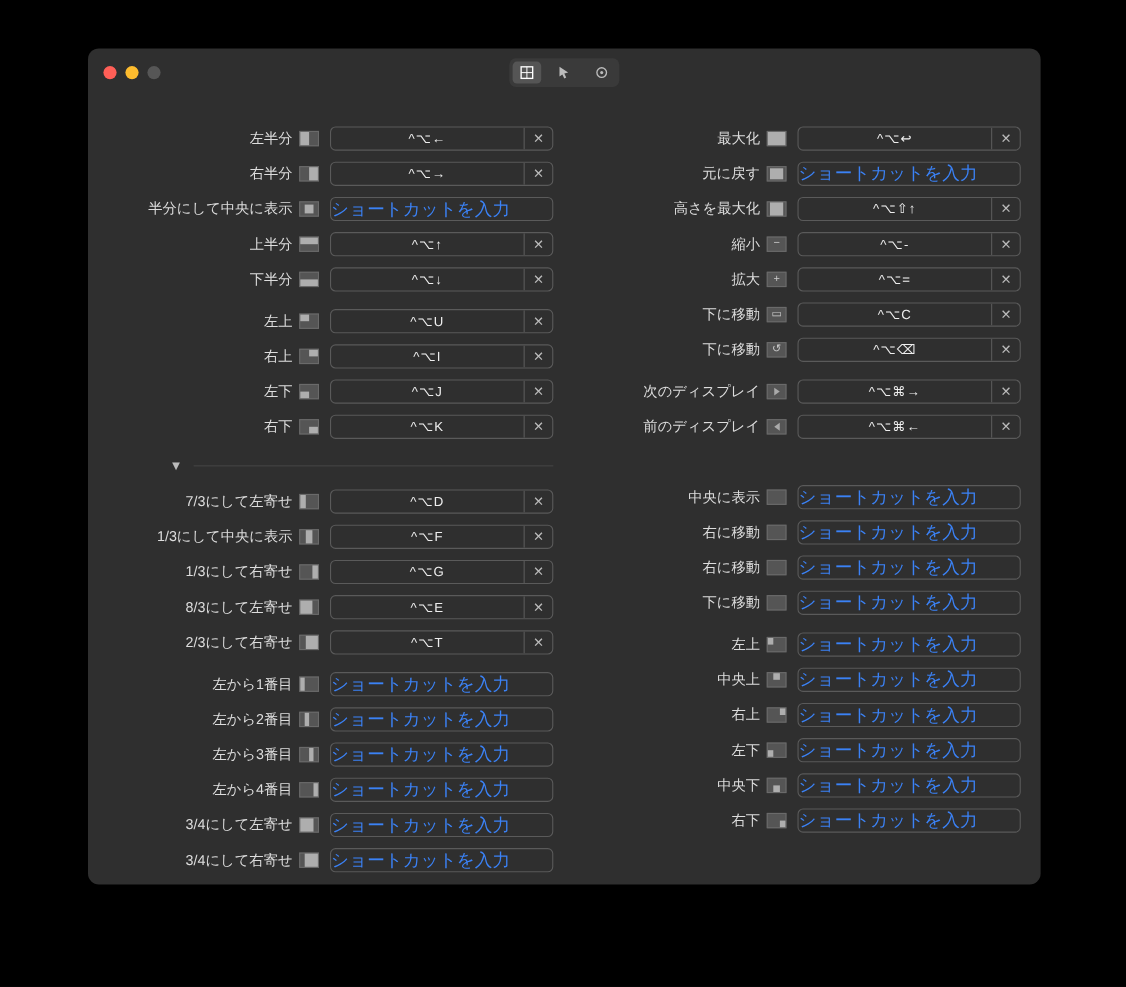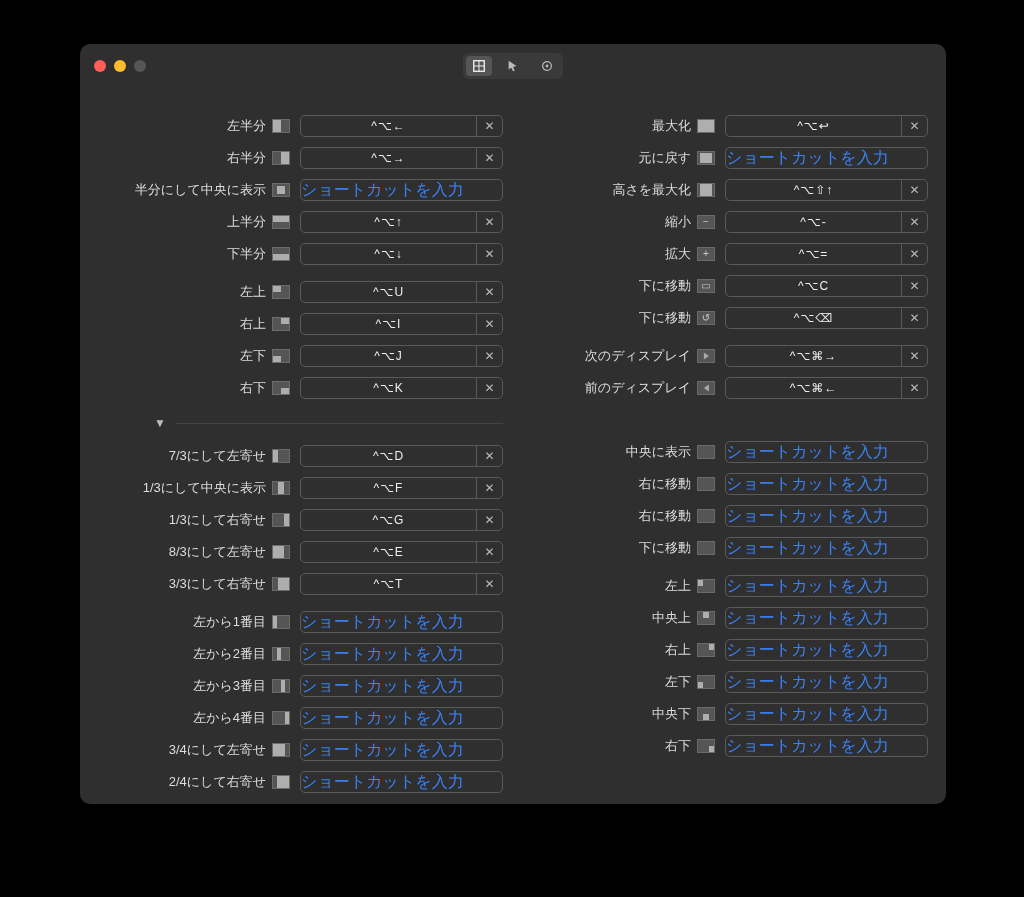--- a/index.html
+++ b/index.html
@@ -270,21 +270,21 @@
               </div>
               <div class="field">
                 <div class="shortcut-box">
                   <span class="shortcut-val">^⌥E</span>
                   <span class="clear">✕</span>
                 </div>
               </div>
             </div>
             <div class="row">
               <div class="label-area">
-                <span class="label-text">3/3にして右寄せ</span>
+                <span class="label-text">2/3にして右寄せ</span>
                 <span class="glyph g g-twothird-r"></span>
               </div>
               <div class="field">
                 <div class="shortcut-box">
                   <span class="shortcut-val">^⌥T</span>
                   <span class="clear">✕</span>
                 </div>
               </div>
             </div>
           </div>
@@ -340,21 +340,21 @@
                 <span class="glyph g g-34l"></span>
               </div>
               <div class="field">
                 <div class="shortcut-box">
                   <span class="shortcut-placeholder">ショートカットを入力</span>
                 </div>
               </div>
             </div>
             <div class="row">
               <div class="label-area">
-                <span class="label-text">2/4にして右寄せ</span>
+                <span class="label-text">3/4にして右寄せ</span>
                 <span class="glyph g g-34r"></span>
               </div>
               <div class="field">
                 <div class="shortcut-box">
                   <span class="shortcut-placeholder">ショートカットを入力</span>
                 </div>
               </div>
             </div>
           </div>
         </div>

